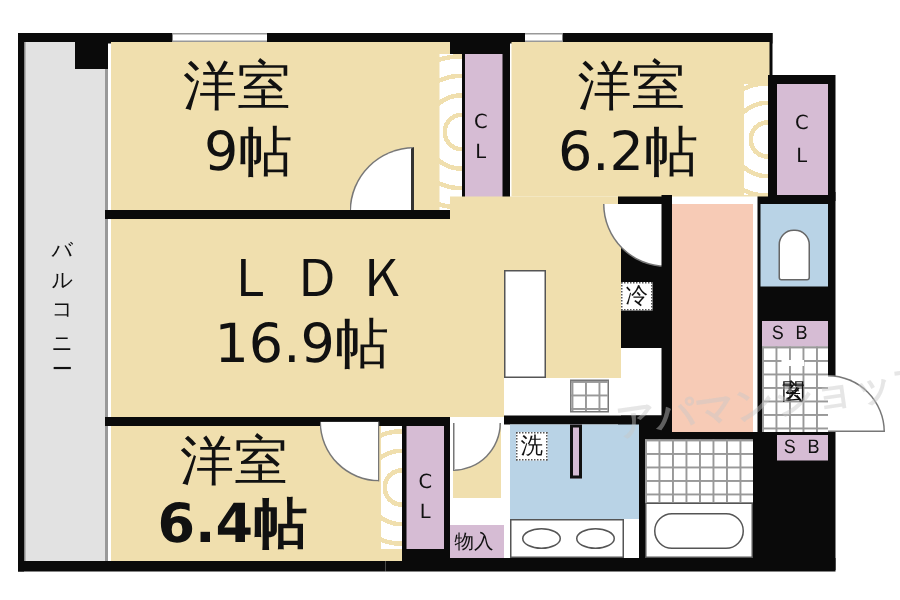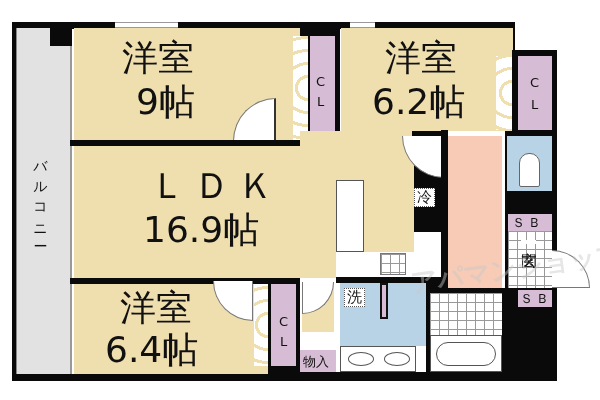--- a/index.html
+++ b/index.html
@@ -85,21 +85,21 @@
 <div class="label small" style="left:512px;top:216px;letter-spacing:3px;">ＳＢ</div>
 <div class="abs tile" style="left:508px;top:231px;width:44px;height:57px;"></div>
 <div class="label" style="left:521px;top:240px;writing-mode:vertical-rl;font-size:15px;background:#fff;letter-spacing:2px;">玄関</div>
 <div class="abs door" style="left:552px;top:250px;width:38px;height:38px;border-radius:0 38px 0 0;border-left:none;"></div>
 <div class="abs cl" style="left:518px;top:290px;width:34px;height:17px;"></div>
 <div class="label small" style="left:520px;top:292px;letter-spacing:3px;">ＳＢ</div>
 
 <div class="abs wall" style="left:70px;top:278px;width:230px;height:6px;"></div>
 <div class="abs room" style="left:74px;top:284px;width:196px;height:90px;"></div>
 <div class="label big" style="left:120px;top:290px;">洋室</div>
-<div class="label big" style="left:105px;top:332px;">6.4帖</div>
+<div class="label big" style="left:105px;top:332px;font-weight:bold;">6.4帖</div>
 <div class="abs door" style="left:213px;top:281px;width:40px;height:40px;border-radius:0 0 0 40px;border-top:none;"></div>
 
 <div class="abs wall" style="left:268px;top:280px;width:32px;height:94px;"></div>
 <div class="abs room" style="left:254px;top:284px;width:14px;height:82px;background:repeating-radial-gradient(circle at 100% 50%, #fff 0 10px, #f0dfae 10px 13px);"></div>
 <div class="abs cl" style="left:271px;top:284px;width:25px;height:82px;"></div>
 <div class="label small" style="left:279px;top:312px;white-space:pre;line-height:20px;">C
 L</div>
 
 <div class="abs" style="left:300px;top:280px;width:36px;height:68px;background:#fff;"></div>
 <div class="abs room" style="left:302px;top:282px;width:32px;height:50px;"></div>

